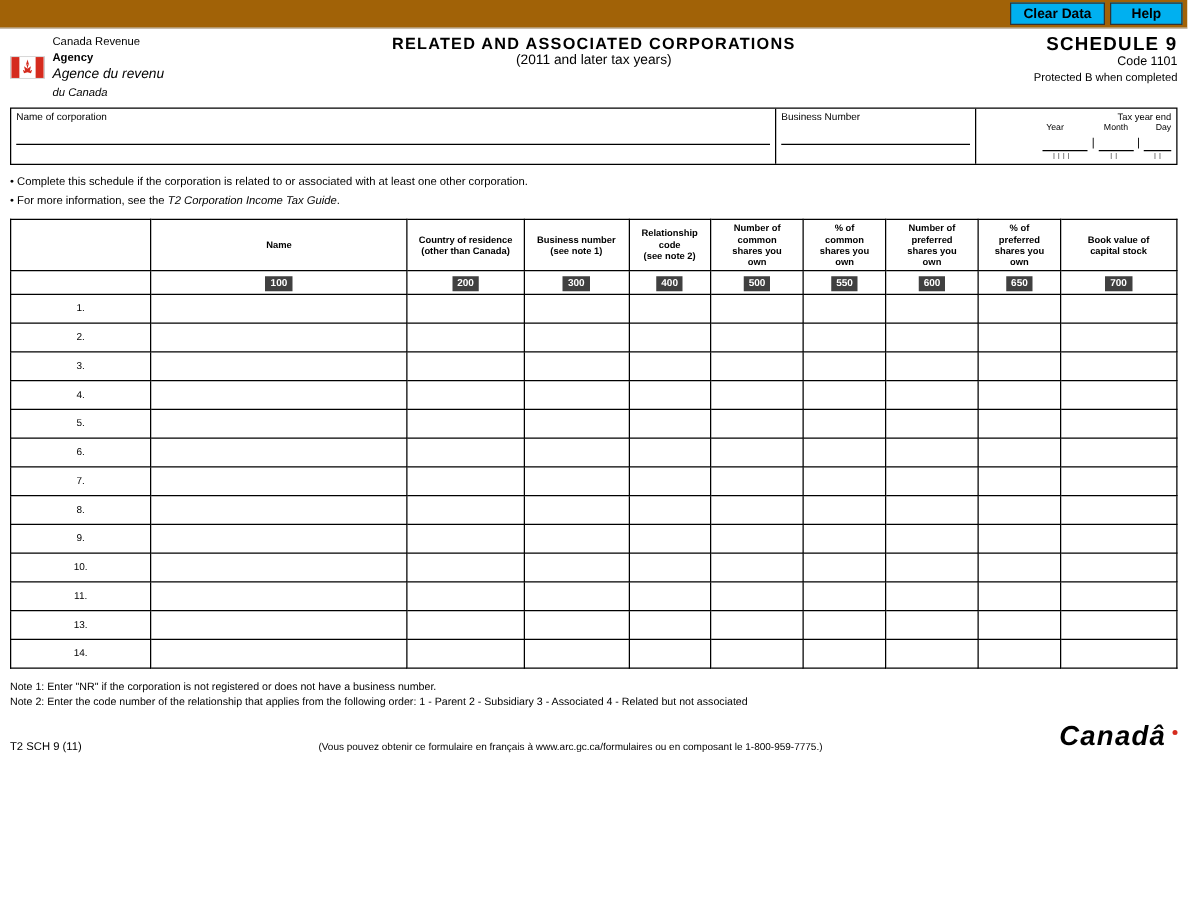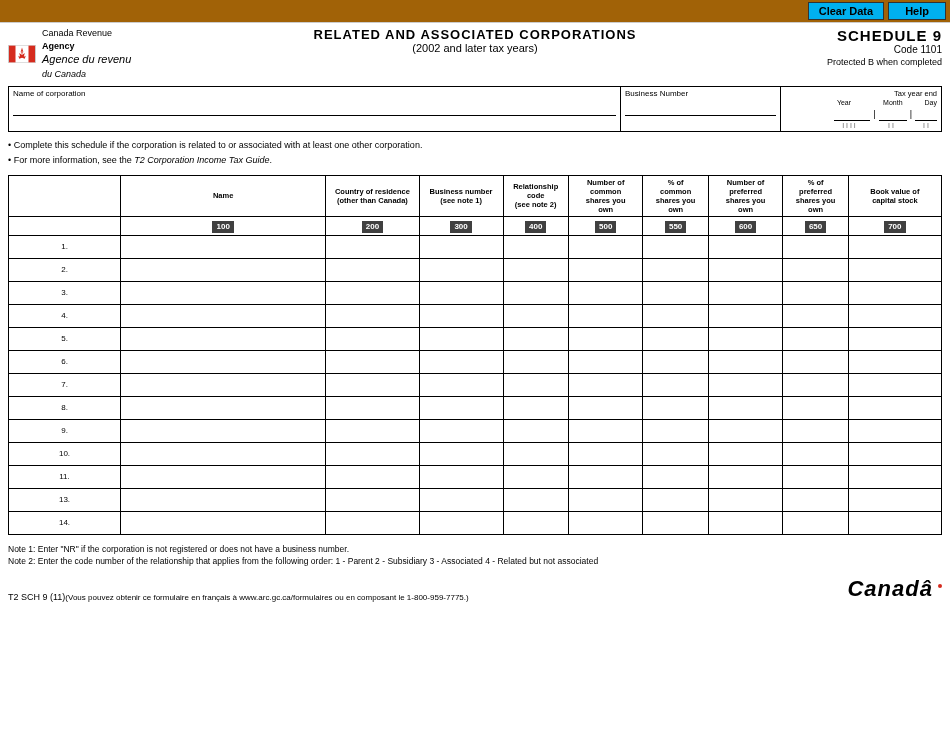--- a/index.html
+++ b/index.html
@@ -45,21 +45,21 @@
     .code-box { display: inline-block; background: #404040; color: #fff; font-weight: bold; font-size: 8px; padding: 1px 4px; margin-top: 2px; }
     .data-row td { height: 22px; }
     .row-num { text-align: right; font-size: 8px; padding-right: 2px; width: 16px; background: #fff; }
 
     
     .footer-notes { padding: 4px 8px; font-size: 8.5px; line-height: 1.5; }
 
     
     .wordmark-row { display: flex; justify-content: space-between; align-items: flex-end; padding: 4px 8px; }
     .form-code { font-size: 9px; }
-    .form-url { font-size: 8px; flex: 1; }
+    .form-url { font-size: 8px; text-align: center; flex: 1; }
 
     .header-wrapper { display: flex; padding: 4px 8px 2px; align-items: flex-start; }
     .logo-block { display: flex; align-items: center; width: 185px; flex-shrink: 0; }
     .agency-names { font-size: 8.5px; line-height: 1.4; }
     .center-block { flex: 1; text-align: center; }
     .right-block { width: 185px; text-align: right; flex-shrink: 0; }
   </style>
 </head>
 <body>
 
@@ -82,21 +82,21 @@
     <div class="agency-names">
       <div style="font-weight:normal;font-size:9px;">Canada Revenue</div>
       <div style="font-weight:bold;font-size:9px;">Agency</div>
       <div style="font-style:italic;font-size:11px;">Agence du revenu</div>
       <div style="font-style:italic;font-size:9px;">du Canada</div>
     </div>
   </div>
 
   <div class="center-block">
     <div class="title-main">RELATED AND ASSOCIATED CORPORATIONS</div>
-    <div class="title-sub">(2002 and later tax years)</div>
+    <div class="title-sub">(2011 and later tax years)</div>
   </div>
 
   <div class="right-block">
     <div style="font-size:15px;font-weight:bold;letter-spacing:1px;">SCHEDULE 9</div>
     <div style="font-size:10px;">Code 1101</div>
     <div style="font-size:9px;margin-top:2px;">Protected B when completed</div>
   </div>
 </div>
 
 <div class="info-row">

